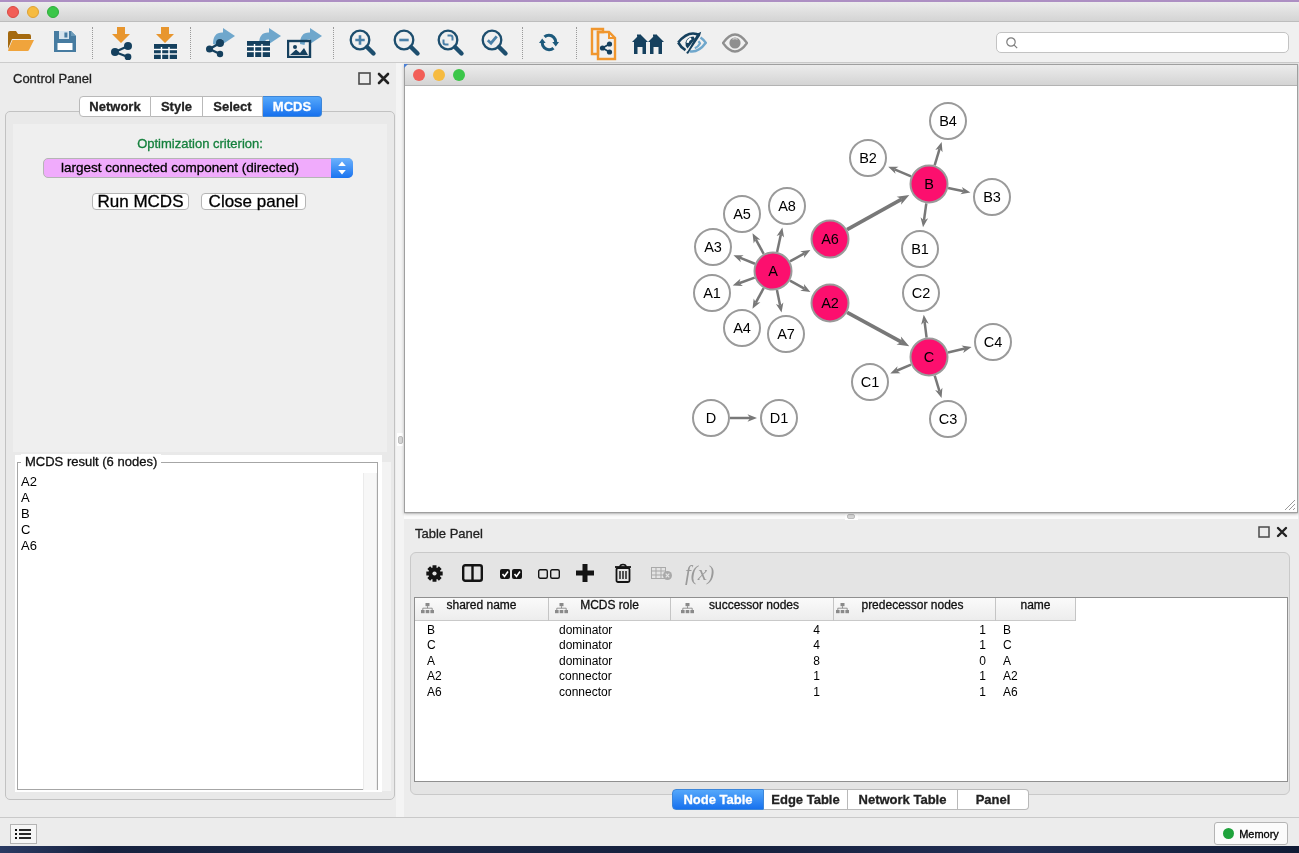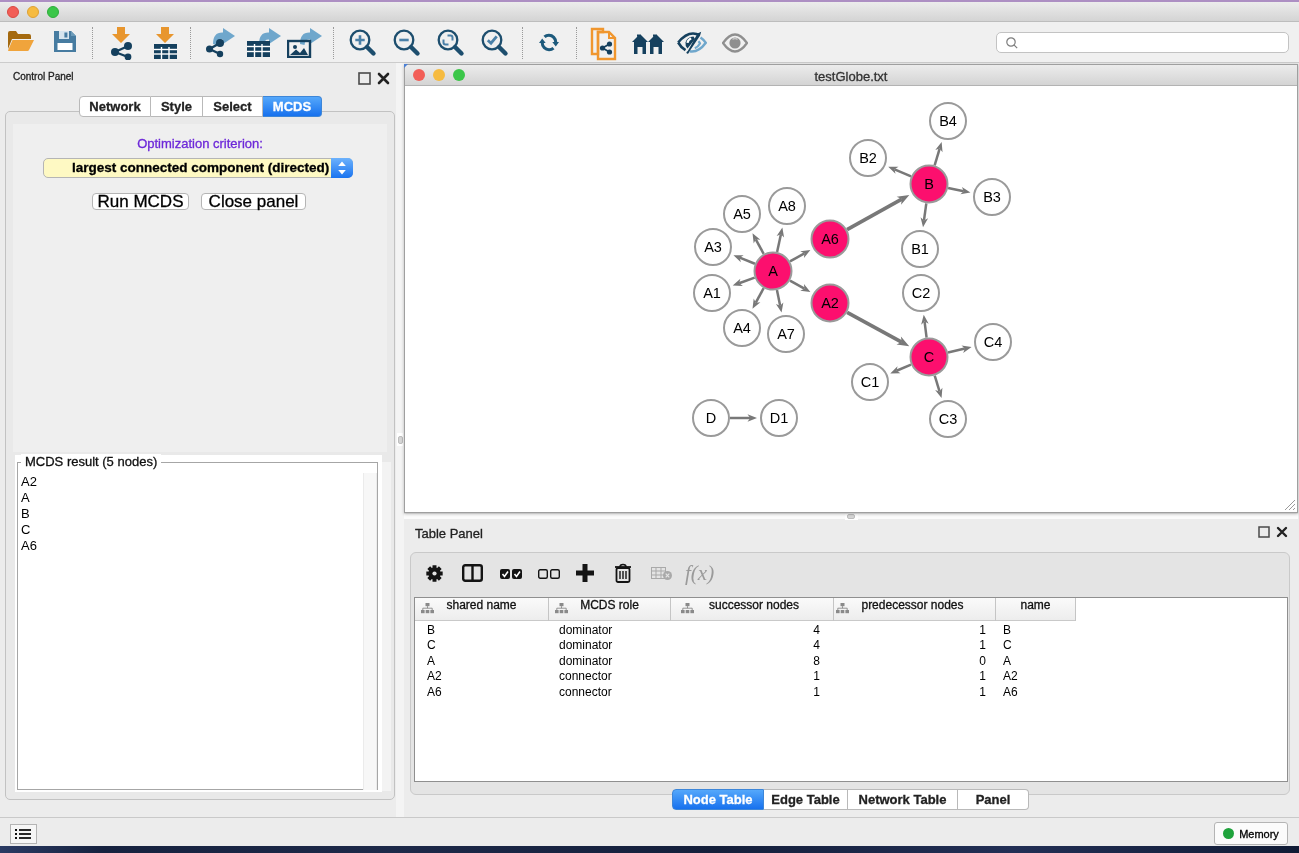--- a/index.html
+++ b/index.html
@@ -22,38 +22,38 @@
 #toolbar { left:0; top:22px; width:1299px; height:41px; background:#f0f0f0;
   border-bottom:1px solid #cccccc; }
 .sep { position:absolute; top:5px; height:32px; width:0;
   border-left:1px dotted #9a9a9a; }
 .ticon { position:absolute; top:4px; }
 #searchbox { left:996px; top:10px; width:293px; height:21px; background:#fff;
   border:1px solid #c3c3c3; border-radius:5px; }
 
 #appbg { left:0; top:63px; width:1299px; height:754px; background:#ececec; }
 
-#cpTitle { left:13px; top:71px; font-size:10px; color:#222; }
+#cpTitle { left:13px; top:71px; font-size:13px; color:#222; }
 #cpBox { left:5px; top:111px; width:390px; height:689px; background:#e9e9e9;
   border:1px solid #c2c2c2; border-radius:5px; }
 #cpInner { left:13px; top:124px; width:374px; height:328px; background:#efefef; }
 
 .tabrow { position:absolute; display:flex; }
 .tab { height:21px; font-size:13px; font-weight:bold; color:#222; background:#fff;
   border:1px solid #b9b9b9; border-left:none; display:flex; align-items:center;
   justify-content:center; }
 .tab.first { border-left:1px solid #b9b9b9; border-radius:4px 0 0 4px; }
 .tab.last { border-radius:0 4px 4px 0; }
 .tab.sel { background:linear-gradient(#55a8fb,#1771ee); color:#fff; border-color:#3d86d8; }
 #cpTabs { left:79px; top:96px; }
 
-#optLabel { left:0px; top:136px; width:400px; text-align:center; font-size:13px; color:#6d28d9; }
-#dropdown { left:43px; top:158px; width:310px; height:20px; background:#fef9c3;
+#optLabel { left:0px; top:136px; width:400px; text-align:center; font-size:13px; color:#15803d; }
+#dropdown { left:43px; top:158px; width:310px; height:20px; background:#f0abfc;
   border:1px solid #b5b5b5; border-radius:5px; font-size:13.5px; color:#000;
-  line-height:18px; padding-left:28px;font-weight:bold; }
+  line-height:18px; padding-left:17px; }
 #dropdown .spin { position:absolute; right:-1px; top:-1px; width:22px; height:20px;
   border-radius:0 5px 5px 0; background:linear-gradient(#6db2fc,#1a74f0); }
 .btn { position:absolute; height:17px; background:#ffffff; border:1px solid #b5b5b5;
   border-radius:4px; font-size:17px; color:#000; text-align:center; line-height:15px; }
 
 #mcdsBox { left:15px; top:455px; width:367px; height:337px; background:#fff; }
 #mcdsBorder { left:17px; top:462px; width:361px; height:328px;
   border:1px solid #a6a6a6; }
 #mcdsTitle { left:21px; top:454px; font-size:13px; color:#111; background:#fff;
   padding:0 4px; }
@@ -256,32 +256,31 @@
       <path d="M7.2 12 L11 16.4 L14.8 12 Z" fill="#fff"></path>
     </svg>
   </div>
 </div>
 <div class="abs btn" style="left:92px;top:193px;width:97px;">Run MCDS</div>
 <div class="abs btn" style="left:201px;top:193px;width:105px;">Close panel</div>
 <div class="abs" id="mcdsBox"></div>
 <div class="abs" id="mcdsBorder"></div>
 <div class="abs" style="left:382px;top:462px;width:9px;height:329px;background:#f3f3f3;"></div>
 <div class="abs" id="mcdsScroll"></div>
-<div class="abs" id="mcdsTitle">MCDS result (5 nodes)</div>
+<div class="abs" id="mcdsTitle">MCDS result (6 nodes)</div>
 <div class="abs" id="mcdsList">A2<br>A<br>B<br>C<br>A6</div>
 
 <div class="abs" id="netwin">
   <svg width="4" height="4" style="position:absolute;left:-1px;top:-1px;z-index:5" viewBox="0 0 4 4">
       <path d="M0 0 L4 0 L0 4 Z" fill="#4a7fd4"></path>
     </svg>
   <div id="netTitle">
     <div class="tl t1"></div>
       <div class="tl t2"></div>
       <div class="tl t3"></div>
-    <div class="txt">testGlobe.txt</div>
   </div>
   <svg id="graph" width="892" height="426" style="position:absolute;left:0;top:22px" viewBox="0 0 892 426">
       <g>
         <line x1="349.65653200526896" y1="190.6156769817063" x2="334.129518818874" y2="196.21558337679954" stroke="#787878" stroke-width="2.5"></line>
         <path d="M327.69519466072217 198.53615930269035 L335.3425471437714 191.73851265109099 L334.129518818874 196.21558337679954 L337.9209648392057 198.8877617157041 Z" fill="#787878"></path>
       </g>
       <g>
         <line x1="349.8947045277374" y1="176.757881811095" x2="334.77726776513083" y2="170.71090710605236" stroke="#787878" stroke-width="2.5"></line>
         <path d="M328.4264871994757 168.1705948797903 L338.6583003330312 168.1705948797903 L334.77726776513083 170.71090710605236 L335.83573119274 175.22701773051827 Z" fill="#787878"></path>
       </g>

